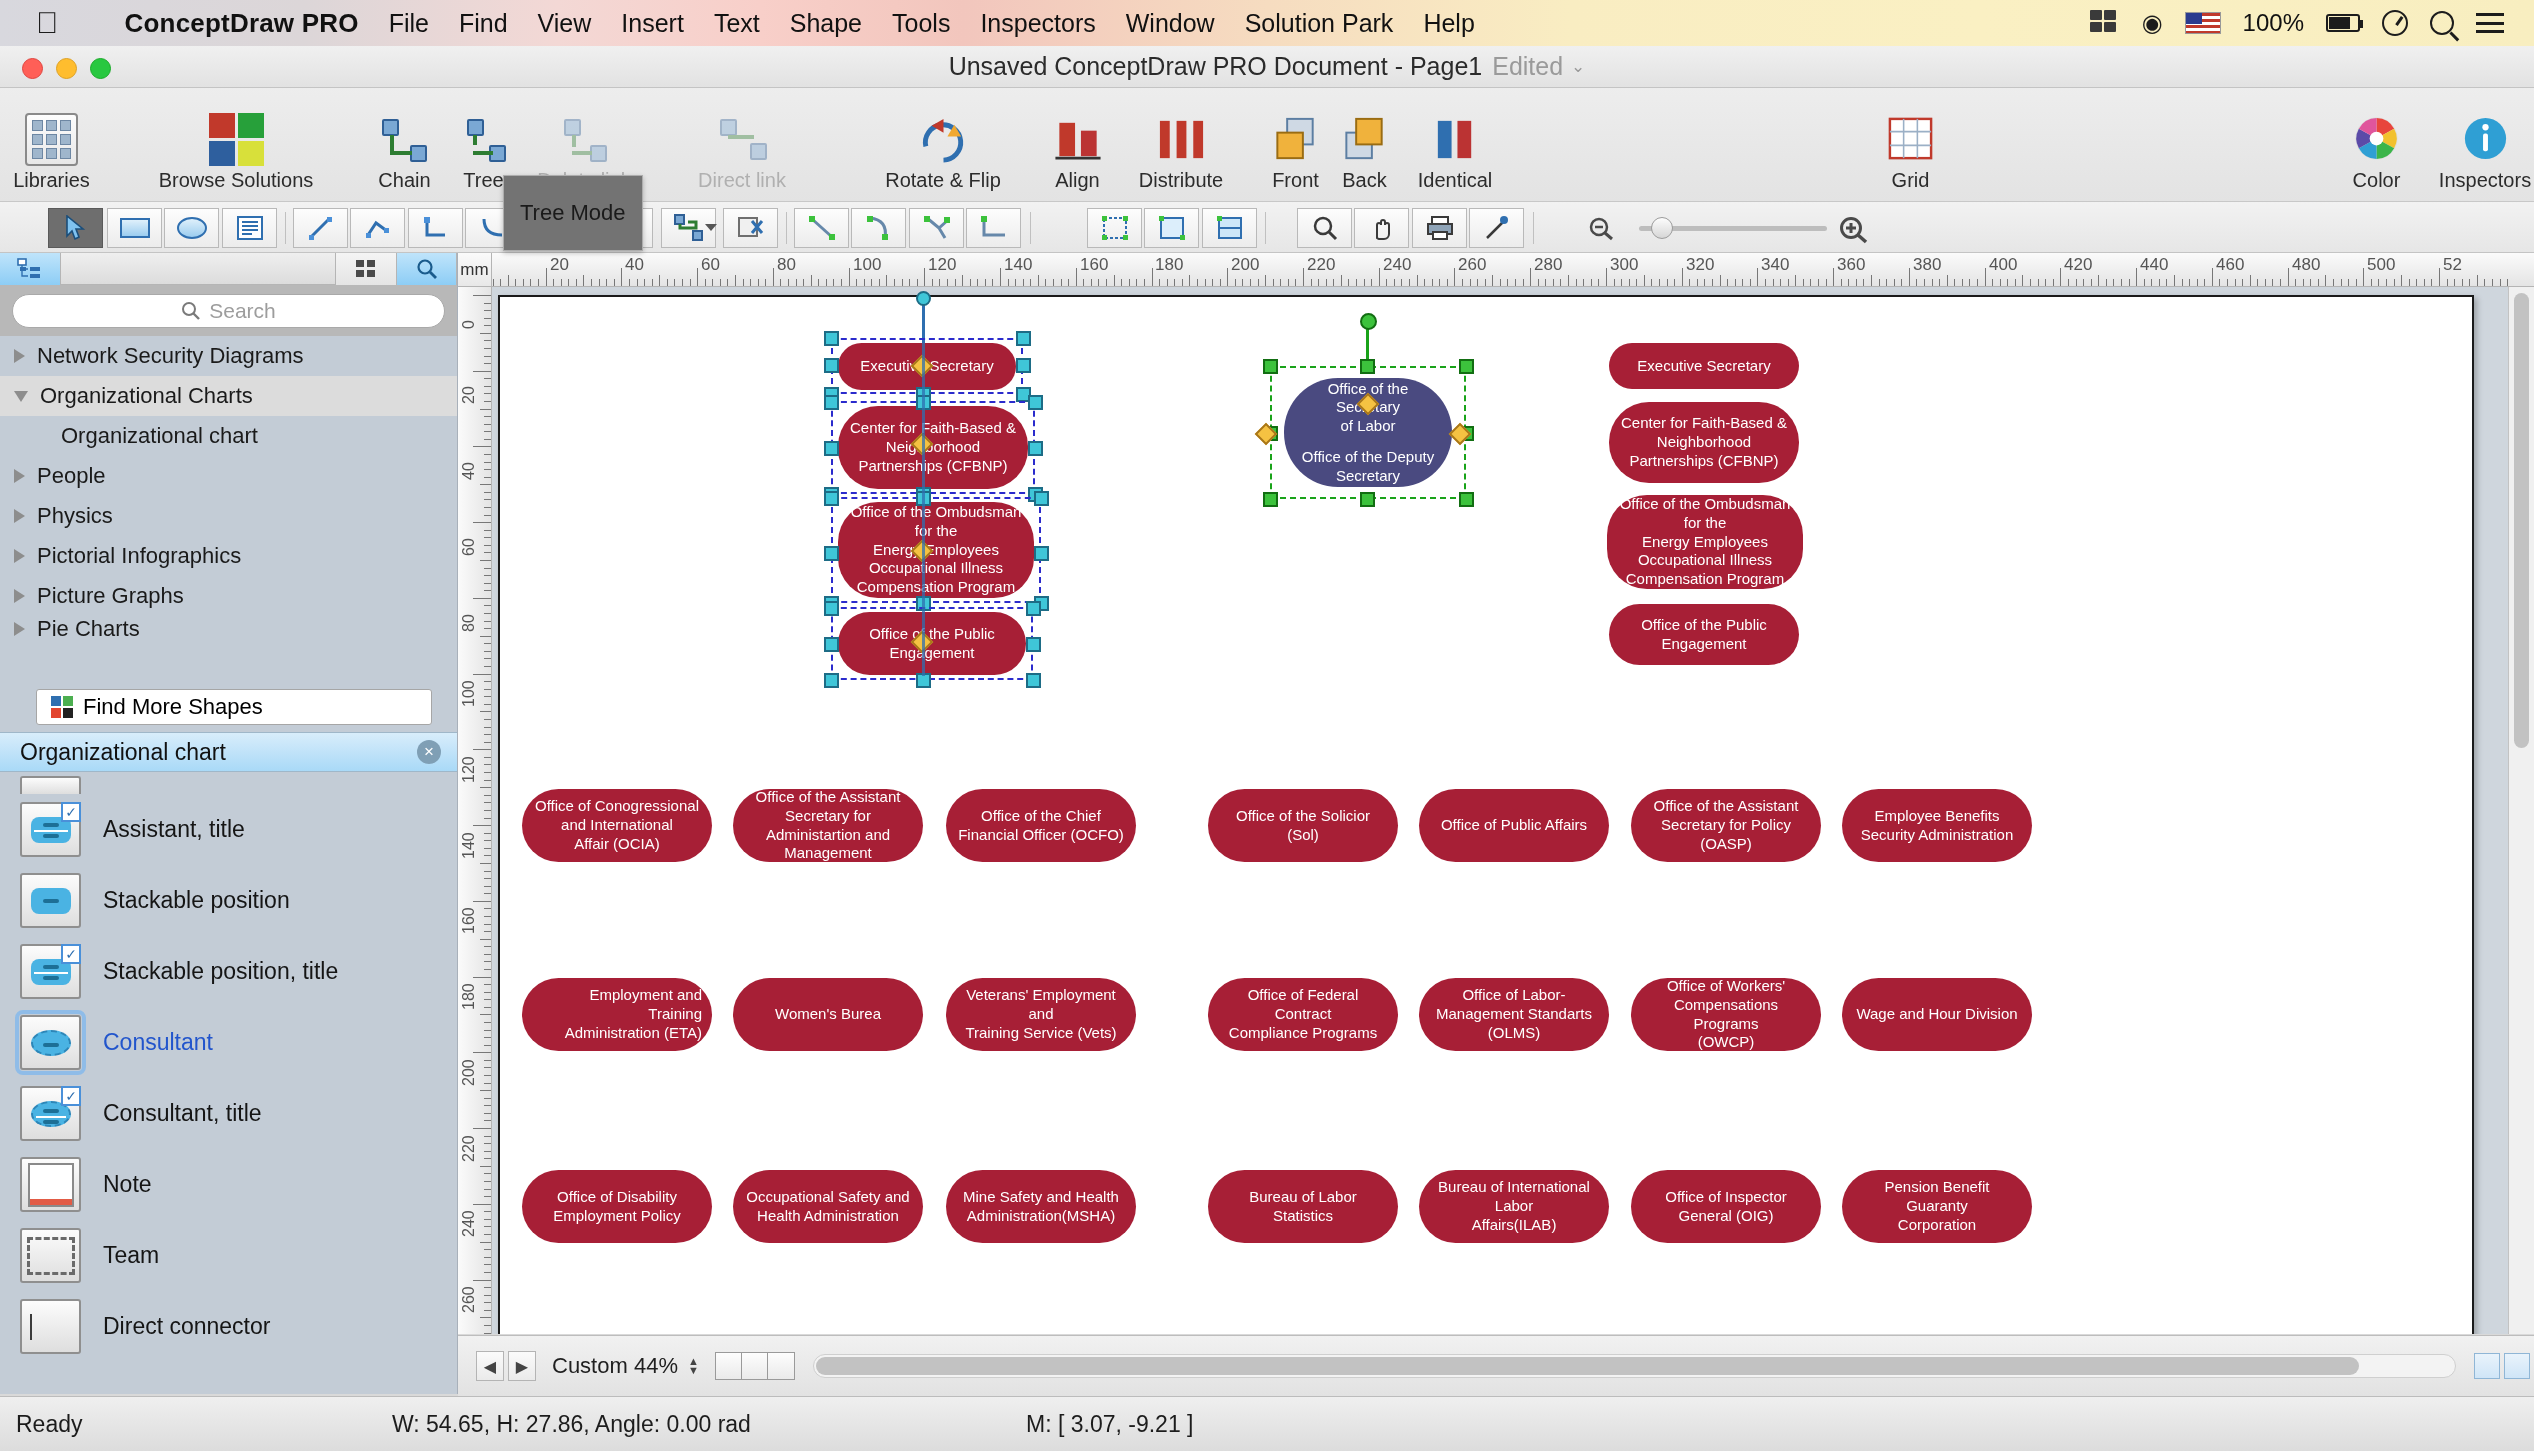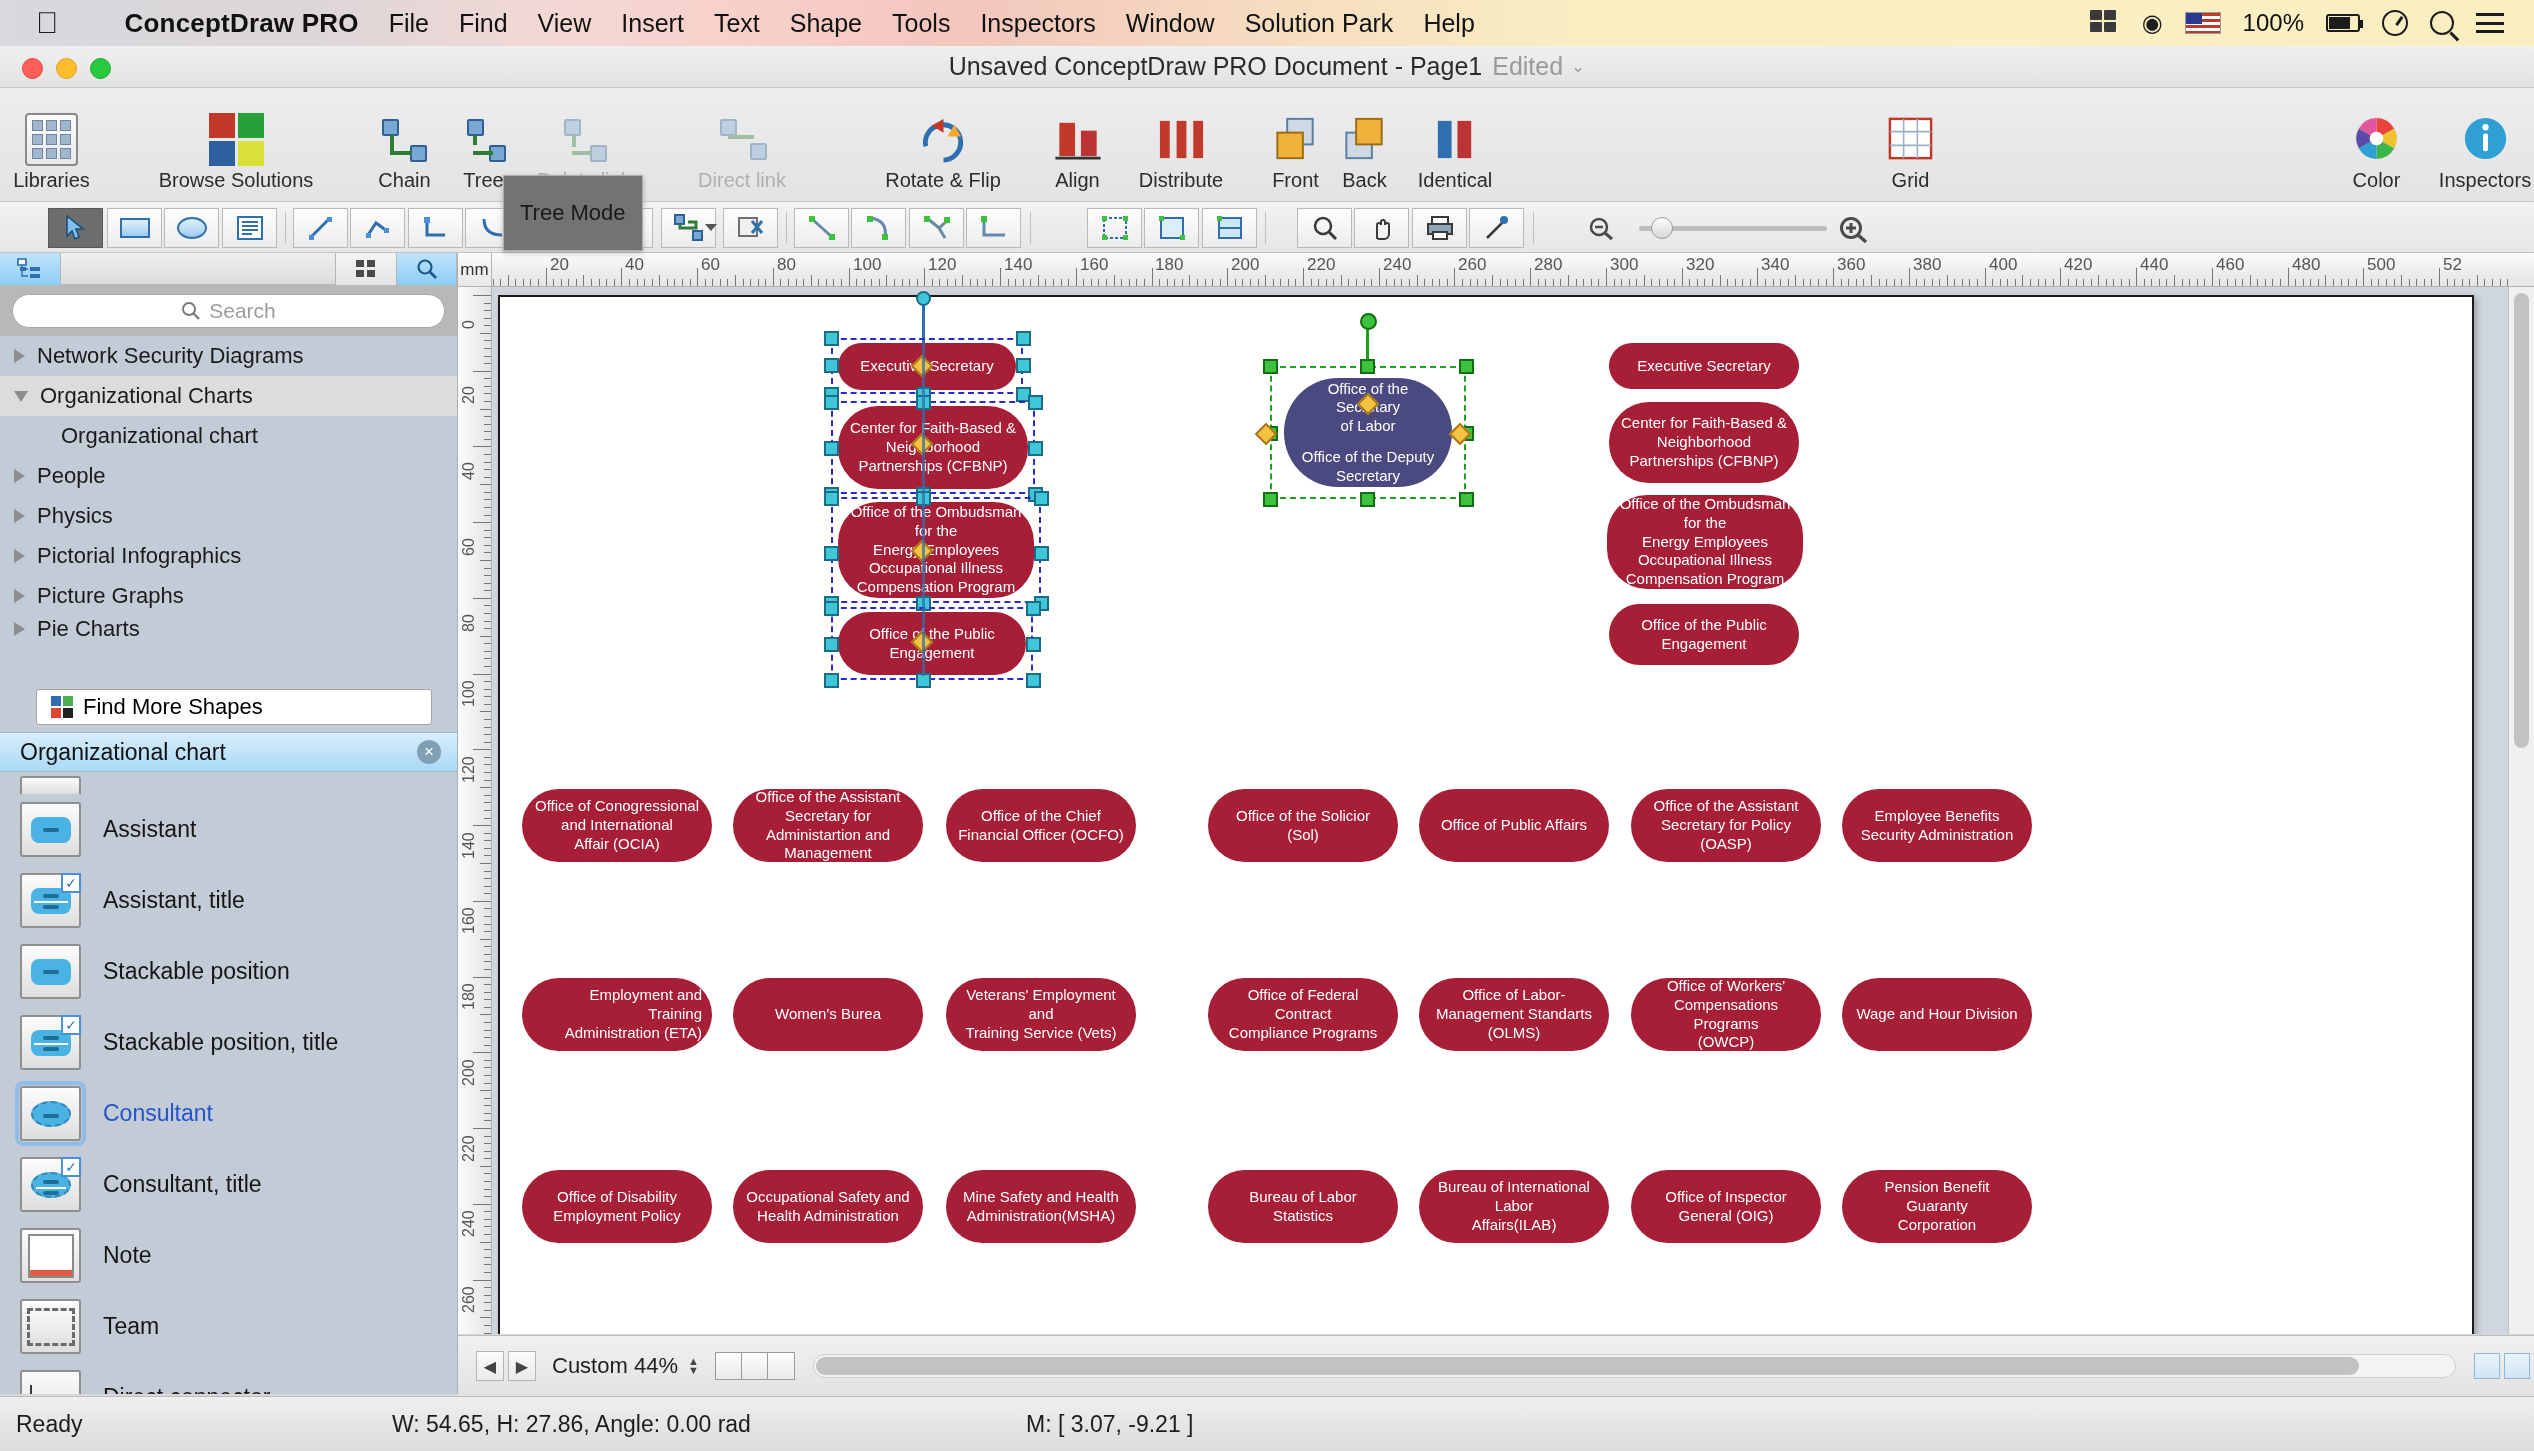--- a/index.html
+++ b/index.html
@@ -704,28 +704,20 @@
     <span>Organizational chart</span>
     <span class="closer">×</span>
   </div>
 
   <div id="lib-list">
 
     <div class="lib-item" style="height:22px;align-items:flex-end;">
       <span class="lib-thumb" style="height:18px;border-bottom:none;border-radius:3px 3px 0 0;"></span>
     </div>
 
-    <div class="lib-item">
-      <span class="lib-thumb">
-          <span class="sh">
-            <span class="bar"></span>
-          </span>
-        </span>
-      <span class="lib-label">Assistant</span>
-    </div>
     <div class="lib-item">
       <span class="lib-thumb">
           <span class="sh two">
             <span class="bar"></span>
             <span class="line"></span>
             <span class="bar2"></span>
           </span>
           <span class="titlemark">✓</span>
         </span>
       <span class="lib-label">Assistant, title</span>

